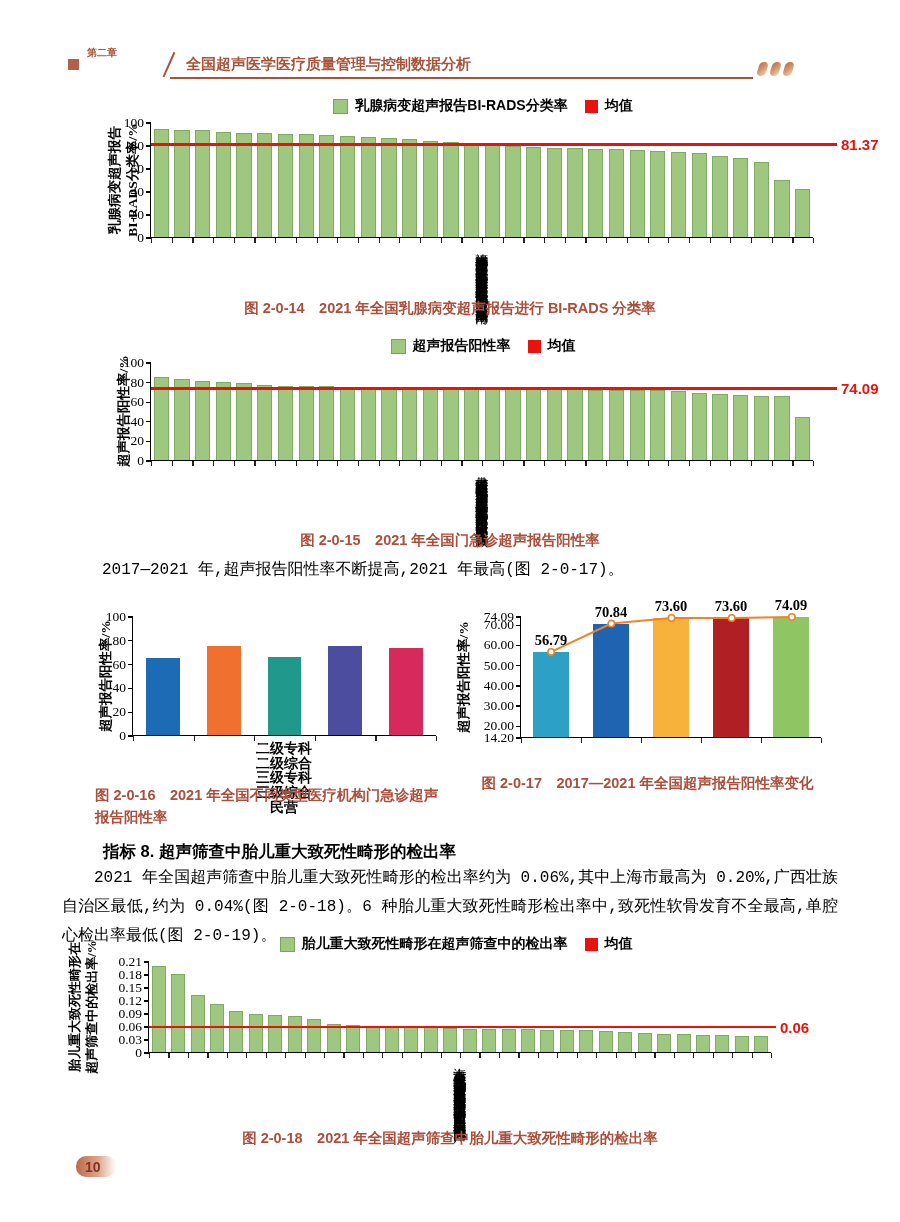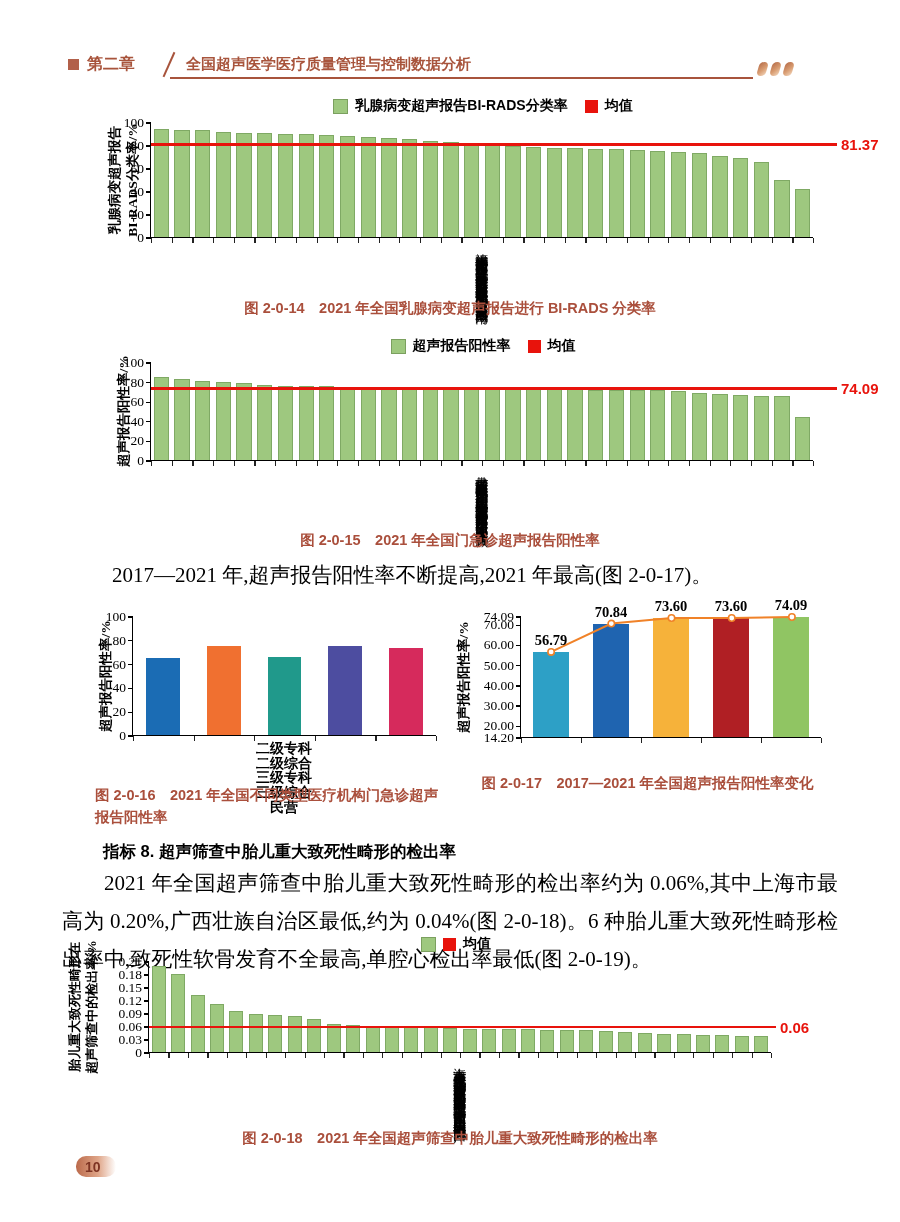--- a/index.html
+++ b/index.html
@@ -3,22 +3,22 @@
 <meta charset="utf-8">
 <style>
   html,body{margin:0;padding:0;}
   body{
     width:900px;height:1222px;position:relative;background:#ffffff;
     font-family:"Liberation Serif", serif;color:#000;overflow:hidden;
   }
 
   
   .hdr-square{position:absolute;left:68px;top:59px;width:11px;height:11px;background:#b2604a;}
-  .hdr-chapter{position:absolute;left:87px;top:54px;font-family:"Liberation Sans",sans-serif;
-    font-weight:bold;font-size:16px;color:#a8543c;}
+  .hdr-chapter{position:absolute;left:87px;top:46px;font-family:"Liberation Sans",sans-serif;
+    font-weight:bold;font-size:10px;color:#a8543c;}
   .hdr-slash{position:absolute;left:168px;top:51px;width:1.6px;height:27px;background:#a8543c;
     transform:rotate(24deg);}
   .hdr-title{position:absolute;left:186px;top:55px;font-family:"Liberation Sans",sans-serif;
     font-weight:bold;font-size:15px;color:#a8543c;}
   .hdr-line{position:absolute;left:170px;top:77px;width:583px;height:1.6px;background:#a8543c;}
   .hdr-dots{position:absolute;left:758px;top:62px;display:flex;gap:4px;}
   .hdr-dots span{width:9px;height:14px;border-radius:5px;transform:skewX(-16deg);
     background:linear-gradient(135deg,#b46a47 0%,#d99d72 55%,#f3d8bf 100%);}
 
   
@@ -48,21 +48,21 @@
   .meanlabel{position:absolute;transform:translateY(-50%);color:#e8130c;z-index:3;
     font-family:"Liberation Sans",sans-serif;font-weight:bold;font-size:15px;white-space:nowrap;}
   .vallab{position:absolute;transform:translateX(-50%);font-weight:bold;font-size:14.5px;
     white-space:nowrap;z-index:4;}
   .plot svg{position:absolute;left:0;top:0;overflow:visible;z-index:2;}
 
   
   .cap{position:absolute;color:#aa4f3c;font-family:"Liberation Sans",sans-serif;
     font-weight:bold;font-size:14.5px;text-align:center;}
   .cap.left{text-align:left;line-height:1.55;}
-  .bodytext{position:absolute;font-size:21px;line-height:1.82;text-align:justify;}
+  .bodytext{position:absolute;font-size:16px;line-height:1.82;text-align:justify;font-family:Liberation Mono, monospace;}
   .indent{text-indent:2em;}
   .indic-heading{position:absolute;font-family:"Liberation Sans",sans-serif;font-weight:bold;
     font-size:16.5px;}
 
   
   .page-badge{position:absolute;left:76px;top:1156px;width:40px;height:21px;border-radius:10px;
     background:linear-gradient(to right,#bb6a4b 0%,#dfa588 55%,#ffffff 100%);
     display:flex;align-items:center;}
   .page-badge span{color:#7e3423;font-family:"Liberation Sans",sans-serif;font-weight:bold;
     font-size:14px;margin-left:9px;}
@@ -713,20 +713,21 @@
     </div>
 </div>
 <div class="cap" style="left:455px;top:774px;width:385px;">图 2-0-17　2017—2021 年全国超声报告阳性率变化</div>
 
 <div class="indic-heading indent" style="left:70px;top:841px;width:770px;">指标 8. 超声筛查中胎儿重大致死性畸形的检出率</div>
 <div class="bodytext indent" style="left:62px;top:864px;width:776px;">2021 年全国超声筛查中胎儿重大致死性畸形的检出率约为 0.06%,其中上海市最高为 0.20%,广西壮族自治区最低,约为 0.04%(图 2-0-18)。6 种胎儿重大致死性畸形检出率中,致死性软骨发育不全最高,单腔心检出率最低(图 2-0-19)。</div>
 
 <div class="chart" id="chart5" style="left:56px;top:933px;width:810px;height:192px;">
   <div class="legend" style="top:2px;">
       <span class="sw" style="background: rgb(158, 200, 127); border: 1px solid rgb(123, 160, 95);"></span>
+      <span class="lgtxt">胎儿重大致死性畸形在超声筛查中的检出率</span>
       <span class="sw" style="background: rgb(232, 19, 12);"></span>
       <span class="lgtxt">均值</span>
     </div>
   <div class="vlabel" style="left:28px;top:74px;font-size:13px;">胎儿重大致死性畸形在
 超声筛查中的检出率/%</div>
   <div class="plot" style="left:92px;top:29px;width:622px;height:90px;">
       <div class="ytick" style="top: 91px;">0</div>
       <div class="ymark" style="top: 90.3px;"></div>
       <div class="ytick" style="top: 78px;">0.03</div>
       <div class="ymark" style="top: 77.3px;"></div>

